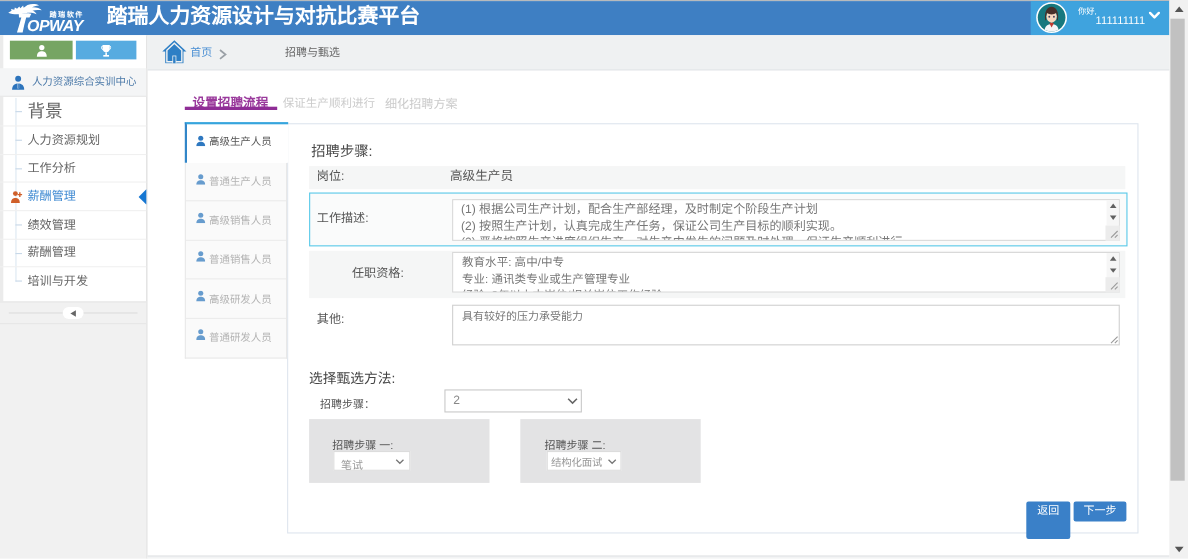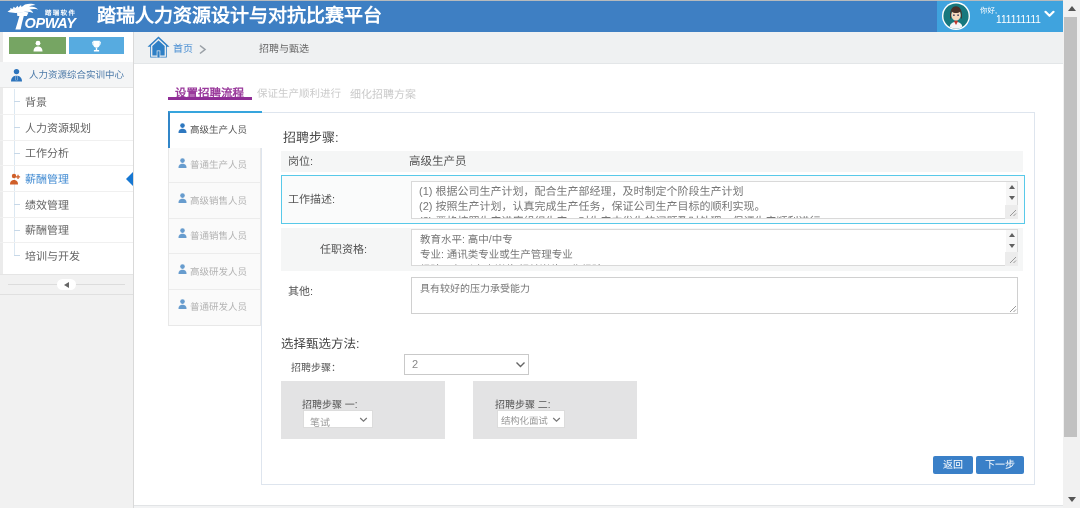--- a/index.html
+++ b/index.html
@@ -83,21 +83,21 @@
       <rect x="5.6" y="7.8" width="1.8" height="4.5" fill="#f4f5f6"></rect>
       <rect x="5.9" y="8.1" width="1.2" height="4.2" fill="#2d74bc"></rect>
     </g>
 </svg>
 <div class="abs" style="left:29px;top:62px;height:26px;line-height:26px;font-size:9.5px;color:#4b79a8;">人力资源综合实训中心</div>
 
 <div class="abs" style="left:14px;top:89px;width:1px;height:167px;background:#dce8f2;"></div>
 
 <div class="abs" style="left:0;top:89px;width:133px;height:26px;border-bottom:1px solid #f0f0f0;"></div>
 <div class="abs" style="left:14px;top:101px;width:6px;height:1px;background:#c7d8e8;"></div>
-<div class="abs" style="left:25px;top:89px;height:26px;line-height:26px;font-size:11px;color:#666;">背景</div>
+<div class="abs" style="left:25px;top:89px;height:26px;line-height:26px;font-size:16px;color:#666;">背景</div>
 
 <div class="abs" style="left:0;top:115px;width:133px;height:26px;border-bottom:1px solid #f0f0f0;"></div>
 <div class="abs" style="left:14px;top:127px;width:6px;height:1px;background:#c7d8e8;"></div>
 <div class="abs" style="left:25px;top:115px;height:26px;line-height:26px;font-size:11px;color:#666;">人力资源规划</div>
 
 <div class="abs" style="left:0;top:141px;width:133px;height:25px;border-bottom:1px solid #f0f0f0;"></div>
 <div class="abs" style="left:14px;top:153px;width:6px;height:1px;background:#c7d8e8;"></div>
 <div class="abs" style="left:25px;top:141px;height:25px;line-height:25px;font-size:11px;color:#666;">工作分析</div>
 
 <div class="abs" style="left:0;top:166px;width:133px;height:26px;border-bottom:1px solid #f0f0f0;"></div>
@@ -266,16 +266,16 @@
 </svg>
 
 <div class="abs" style="left:473px;top:381px;width:164px;height:58px;background:#e3e3e4;"></div>
 <div class="abs" style="left:495px;top:396px;font-size:10px;color:#555;">招聘步骤 二:</div>
 <div class="abs" style="left:497px;top:410px;width:68px;height:18px;border:1px solid #dcdcdc;background:#fff;"></div>
 <div class="abs" style="left:501px;top:413px;font-size:9.5px;letter-spacing:-0.2px;color:#999;">结构化面试</div>
 <svg class="abs" style="left:552px;top:417px;" width="9" height="6" viewBox="0 0 9 6">
   <polyline points="1.2,1 4.5,4.2 7.8,1" fill="none" stroke="#777" stroke-width="1.2"></polyline>
 </svg>
 
-<div class="abs" style="left:933px;top:456px;width:40px;height:18px;background:#3a80c8;border-radius:2px;color:#fff;font-size:10px;text-align:center;line-height:18px;">返回</div>
+<div class="abs" style="left:933px;top:456px;width:40px;height:34px;background:#3a80c8;border-radius:2px;color:#fff;font-size:10px;text-align:center;line-height:18px;">返回</div>
 <div class="abs" style="left:976px;top:456px;width:48px;height:18px;background:#3a80c8;border-radius:2px;color:#fff;font-size:10px;text-align:center;line-height:18px;">下一步</div>
 
 <div class="abs" style="left:134px;top:505px;width:929px;height:3px;background:#f2f3f4;border-top:1px solid #e2e4e6;"></div>
 
 </body></html>

